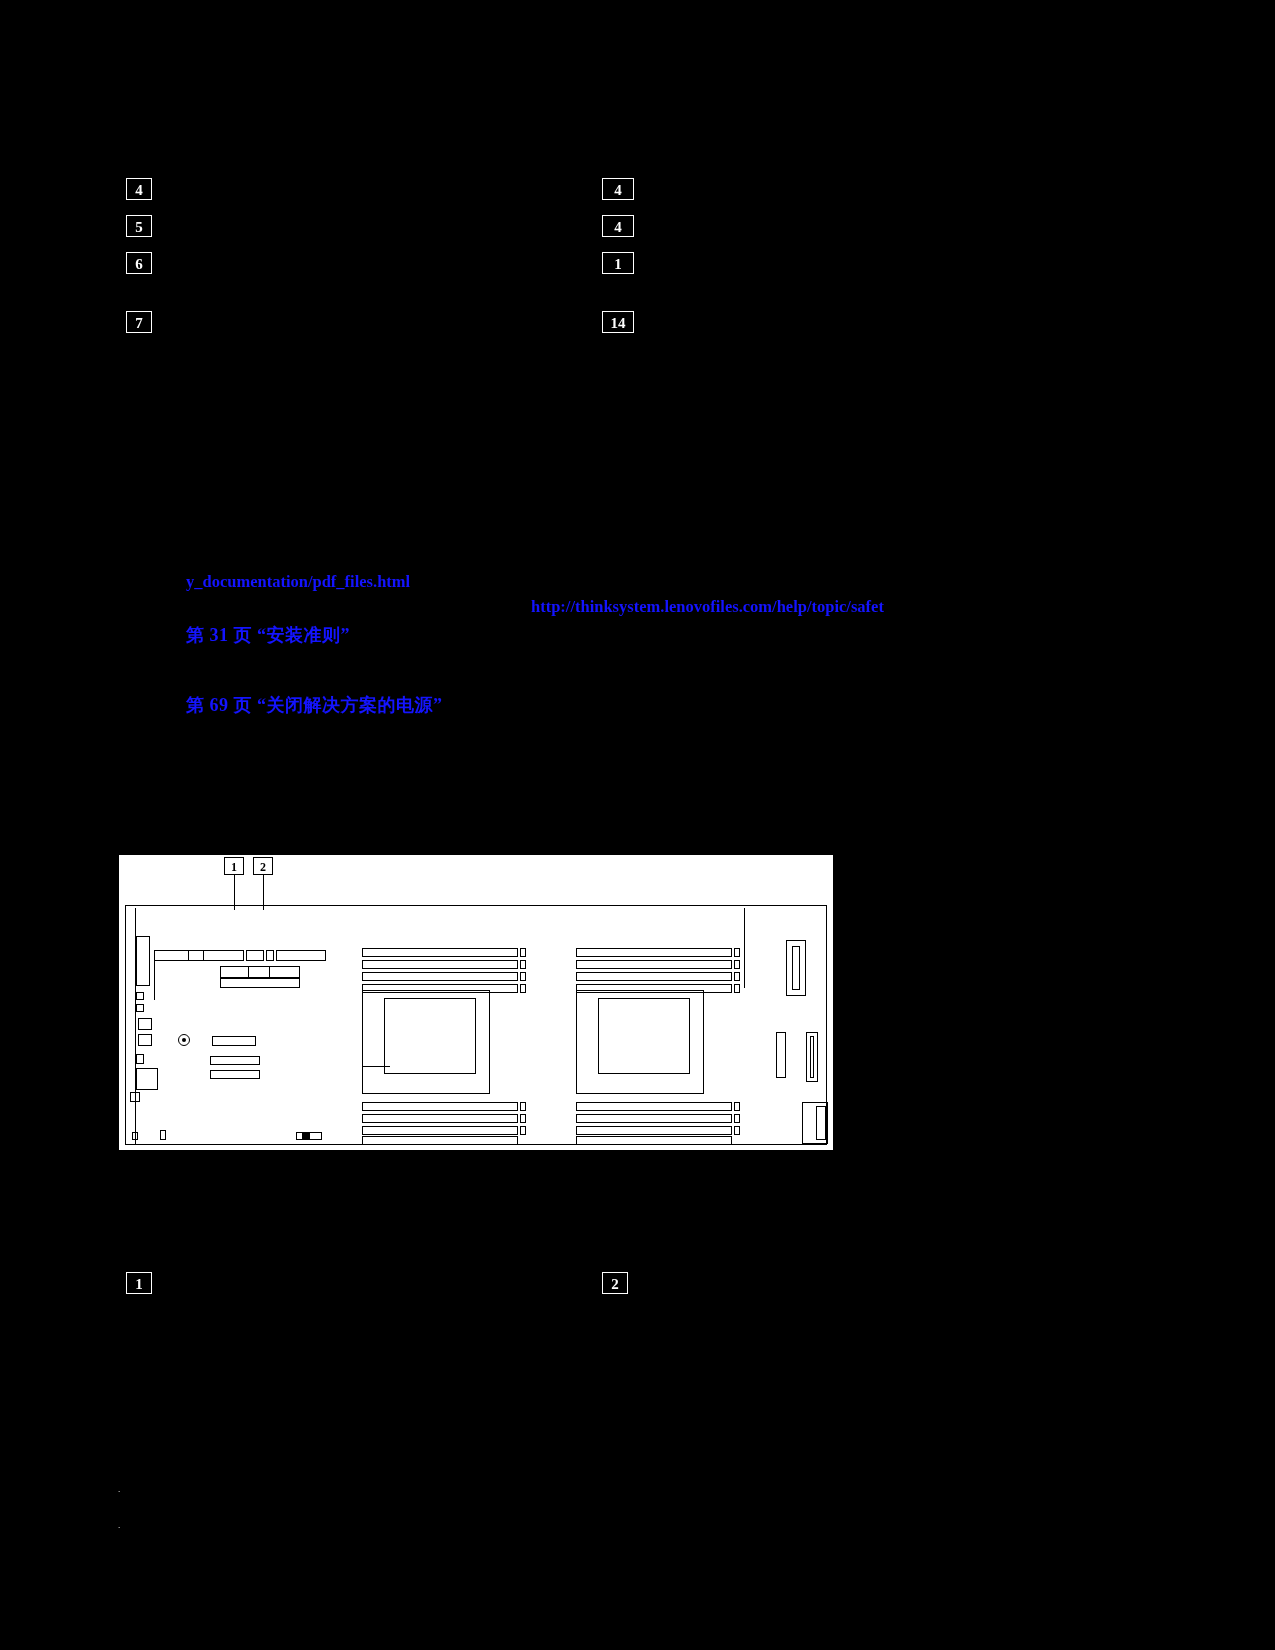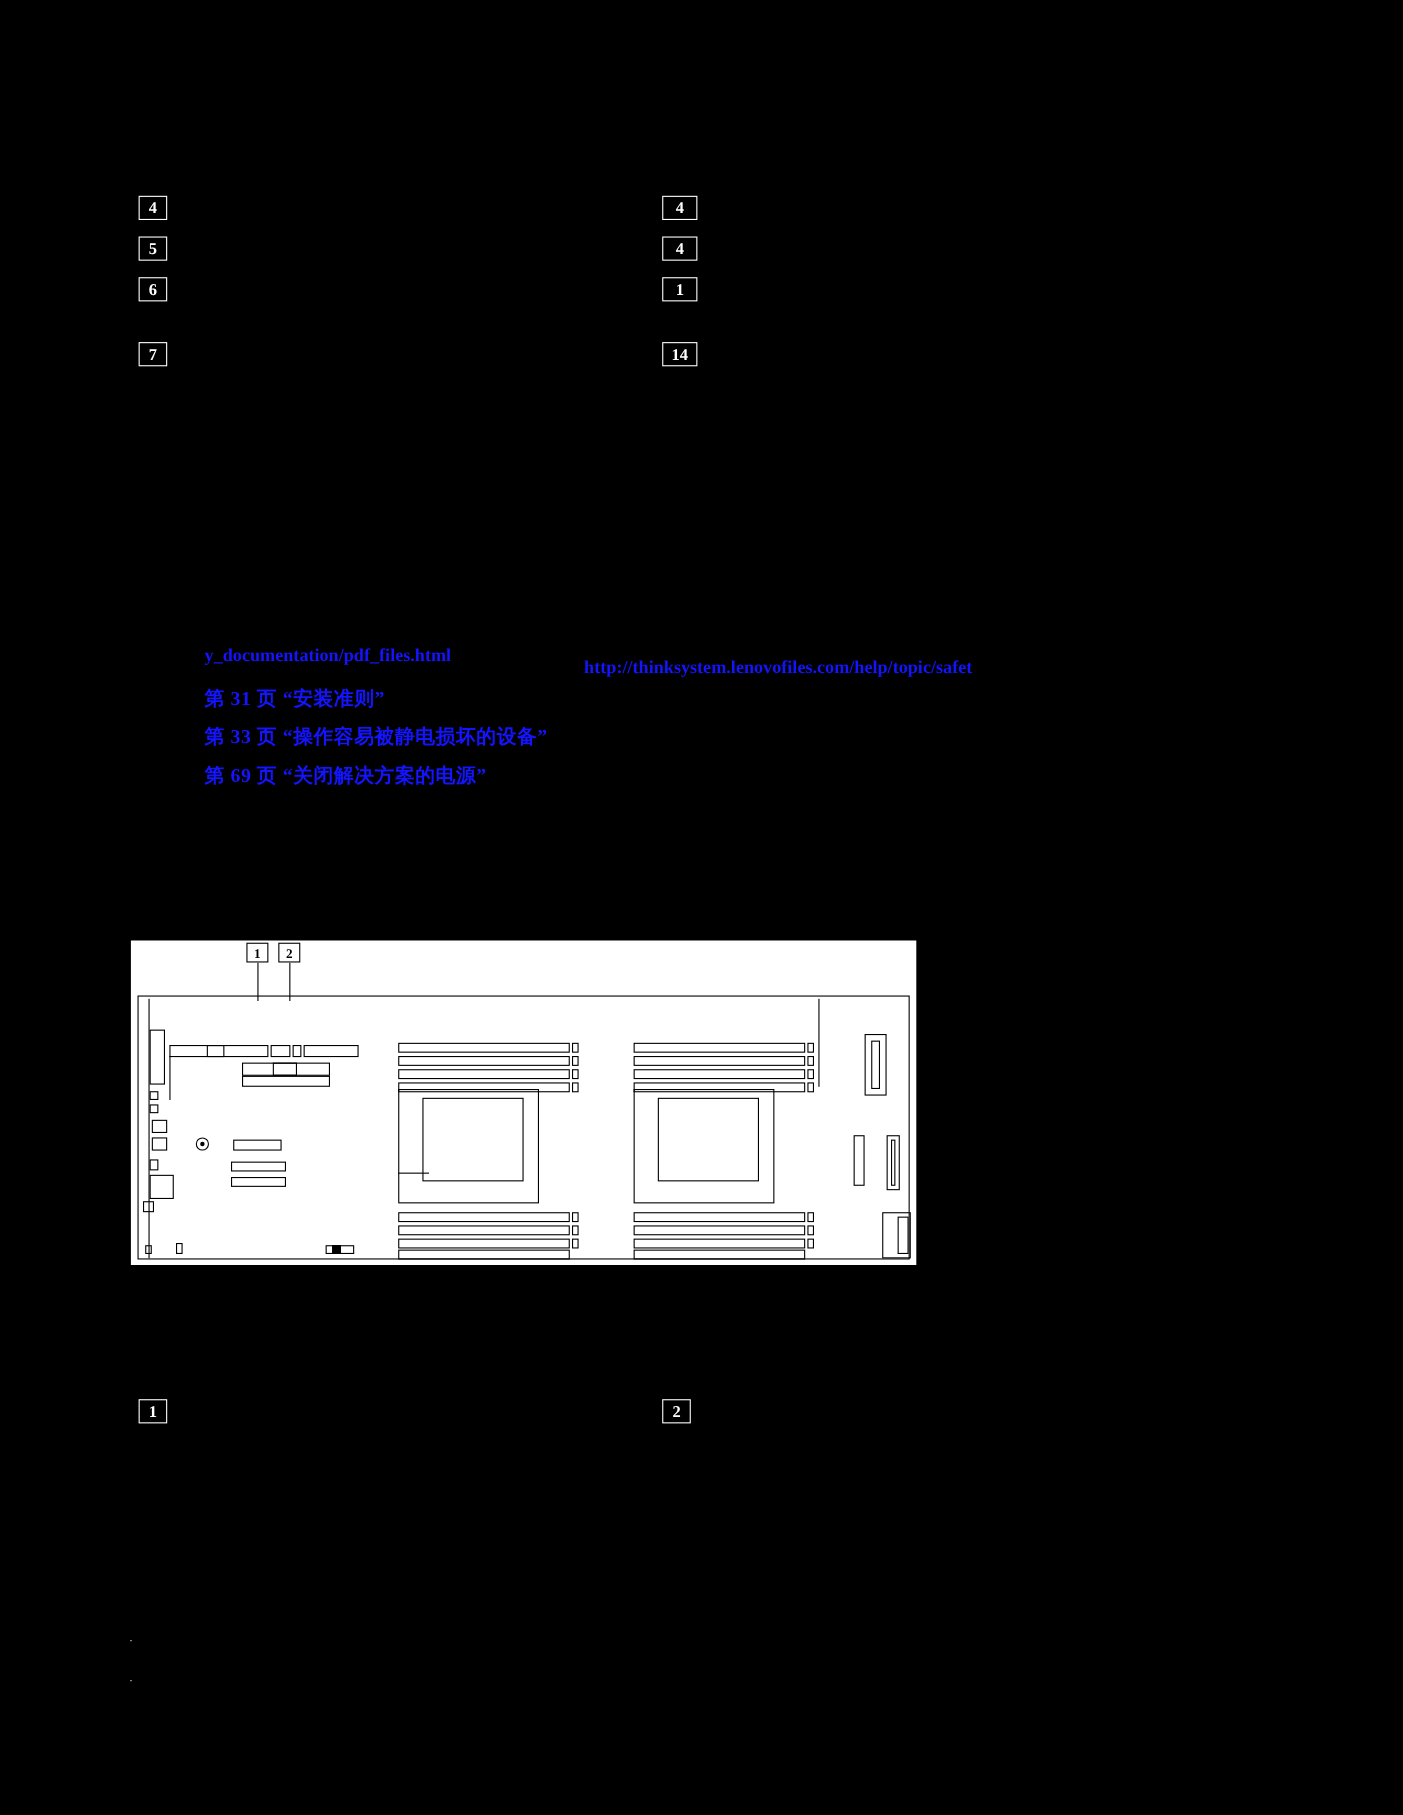--- a/index.html
+++ b/index.html
@@ -135,24 +135,23 @@
   <div class="callout" style="left:126px; top:215px;">5</div>
   <div class="callout" style="left:126px; top:252px;">6</div>
   <div class="callout" style="left:126px; top:311px;">7</div>
 
   <div class="callout" style="left:602px; top:178px; width:32px;">4</div>
   <div class="callout" style="left:602px; top:215px; width:32px;">4</div>
   <div class="callout" style="left:602px; top:252px; width:32px;">1</div>
   <div class="callout" style="left:602px; top:311px; width:32px;">14</div>
 
   <a class="link url" href="#" style="left:531px; top:597px;">http://thinksystem.lenovofiles.com/help/topic/safet</a>
-  <a class="link url" href="#" style="left:186px; top:586px;">y_documentation/pdf_files.html</a>
+  <a class="link url" href="#" style="left:186px; top:572px;">y_documentation/pdf_files.html</a>
 
   <a class="link xref" href="#" style="left:186px; top:623px;">第 31 页 “安装准则”</a>
-  <a class="link xref" href="#" style="left:186px; top:657px;">第 33 页 “操作容易被静电损坏的设备”</a>
   <a class="link xref" href="#" style="left:186px; top:693px;">第 69 页 “关闭解决方案的电源”</a>
 
   <div class="figure">
 
     <div class="fig-callout" style="left:105px; top:2px;">1</div>
     <div class="fig-callout" style="left:134px; top:2px;">2</div>
     <div class="lead" style="left:115px; top:20px; height:35px;"></div>
     <div class="lead" style="left:144px; top:20px; height:35px;"></div>
 
     <div class="board">

